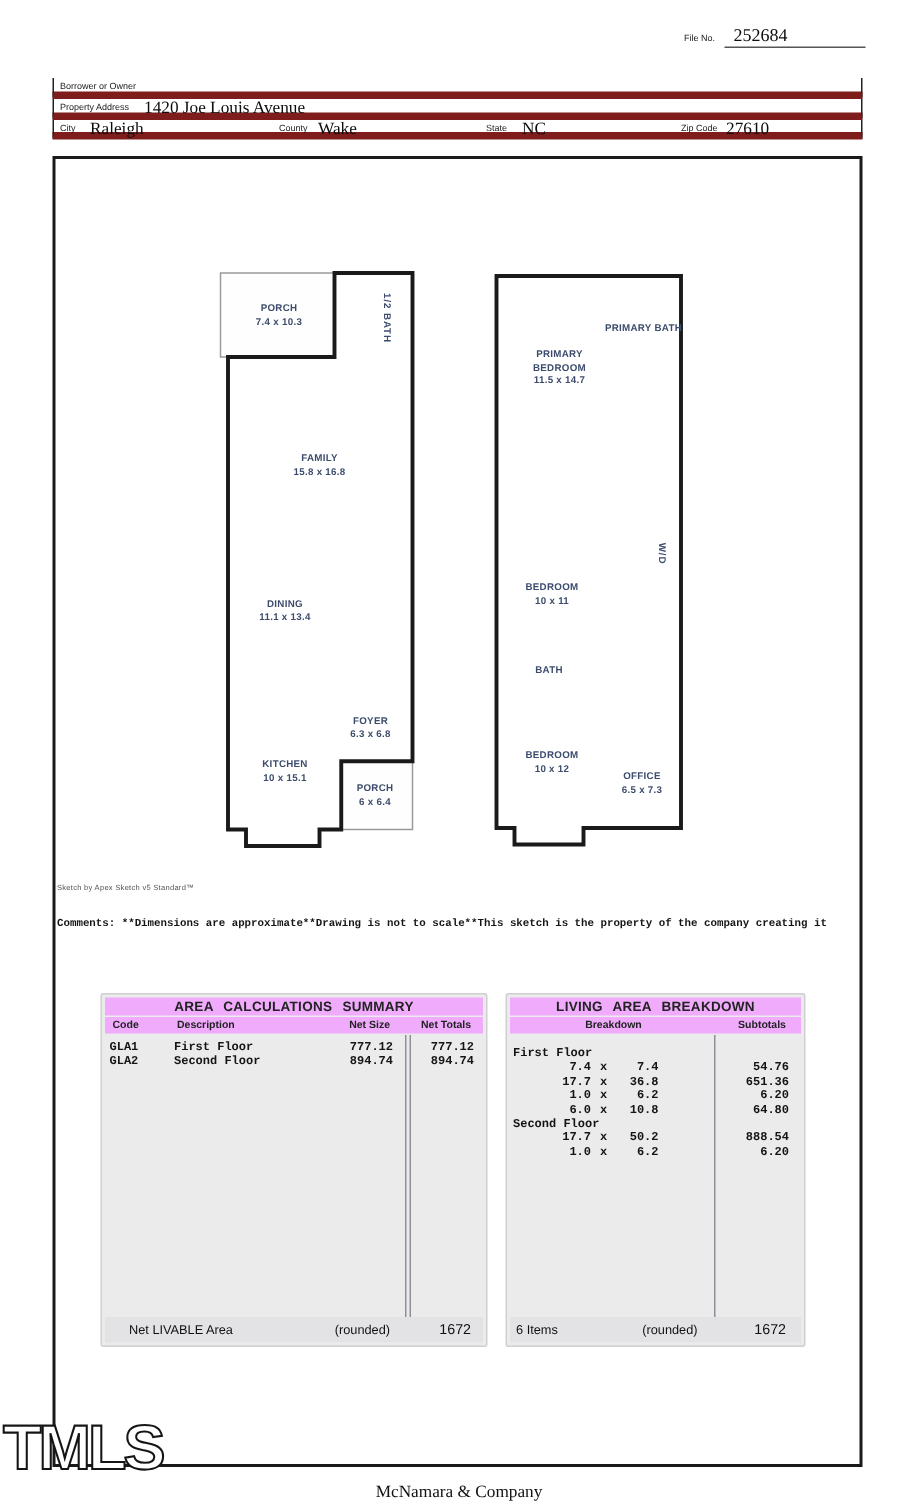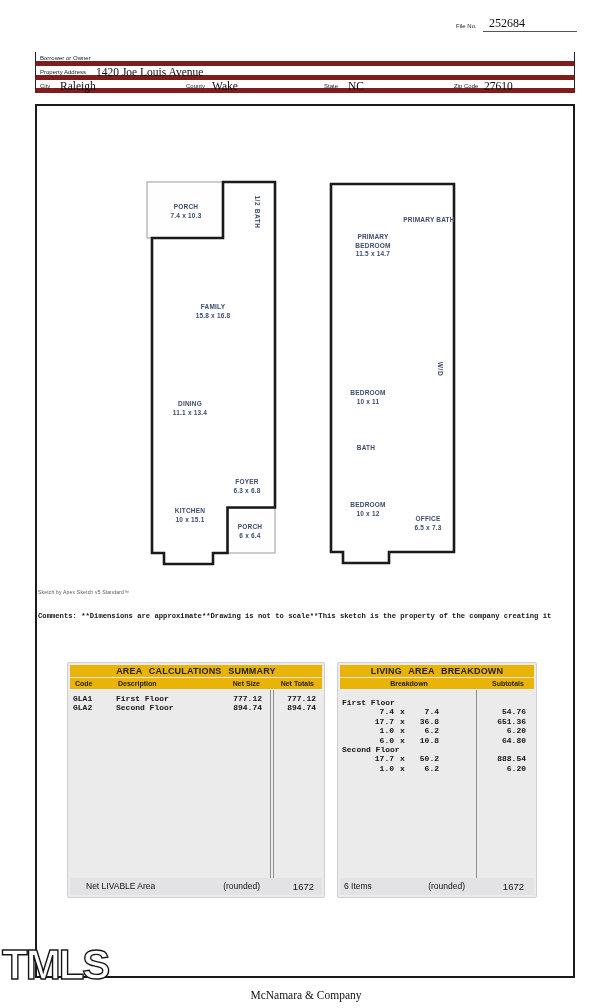--- a/index.html
+++ b/index.html
@@ -42,21 +42,21 @@
   .cmt { position:absolute; left:38px; width:536px; font-family:"Liberation Mono", monospace;
          font-size:7.2px; font-weight:700; color:#151515; white-space:nowrap; }
   .cmt.l1 { top:584px;margin-top:28px; }
   .cmt.l2 { top:610px; }
 
   
   .tbl { position:absolute; top:662px; height:236px; background:#ebebec;
          border:1px solid #cfcfd2; border-radius:2px; box-sizing:border-box; }
   .tbl.left  { left:67px;  width:258px; }
   .tbl.right { left:337px; width:200px; }
-  .tbar { position:absolute; left:2px; right:2px; background:#eab308; }
+  .tbar { position:absolute; left:2px; right:2px; background:#f0abfc; }
   .tbar.ttl  { top:2px; height:12px; text-align:center; font-size:9px; font-weight:700;
                color:#222; line-height:12px; word-spacing:4px; letter-spacing:.2px; }
   .tbar.cols { top:15px; height:11px; font-size:7px; font-weight:700; color:#222; line-height:11px; }
   .tbar.cols span, .tline span { position:absolute; white-space:nowrap; }
   .tline { position:absolute; left:0; width:100%; height:9.5px; line-height:9.5px;
            font-family:"Liberation Mono", monospace; font-weight:700; font-size:8px; color:#151515; }
   .vsep { position:absolute; top:27px; bottom:3px; width:1px; background:#8f8f9a; }
   .tfoot { position:absolute; left:2px; right:2px; bottom:2px; height:17px; background:#e3e3e6;
            font-size:8.5px; color:#111; line-height:17px; }
   .tfoot span { position:absolute; white-space:nowrap; }

